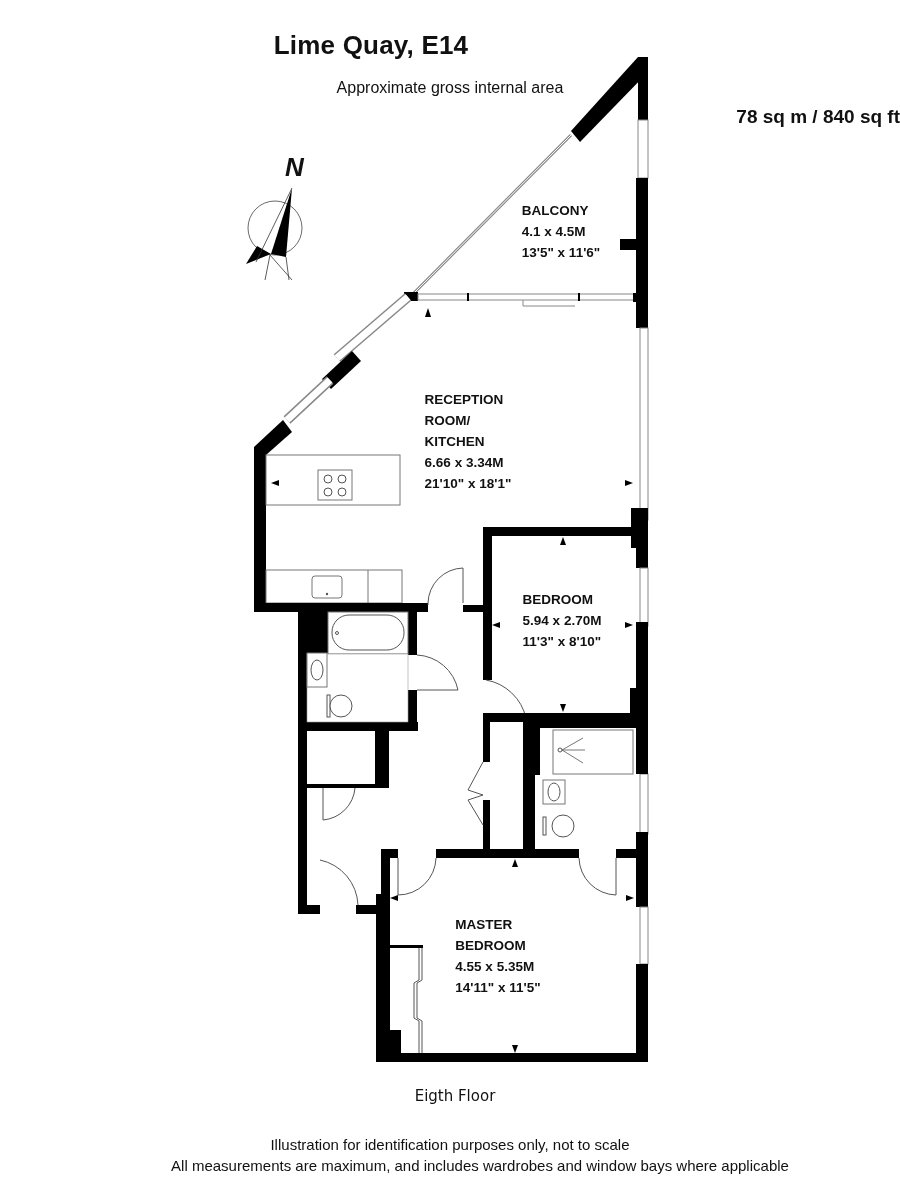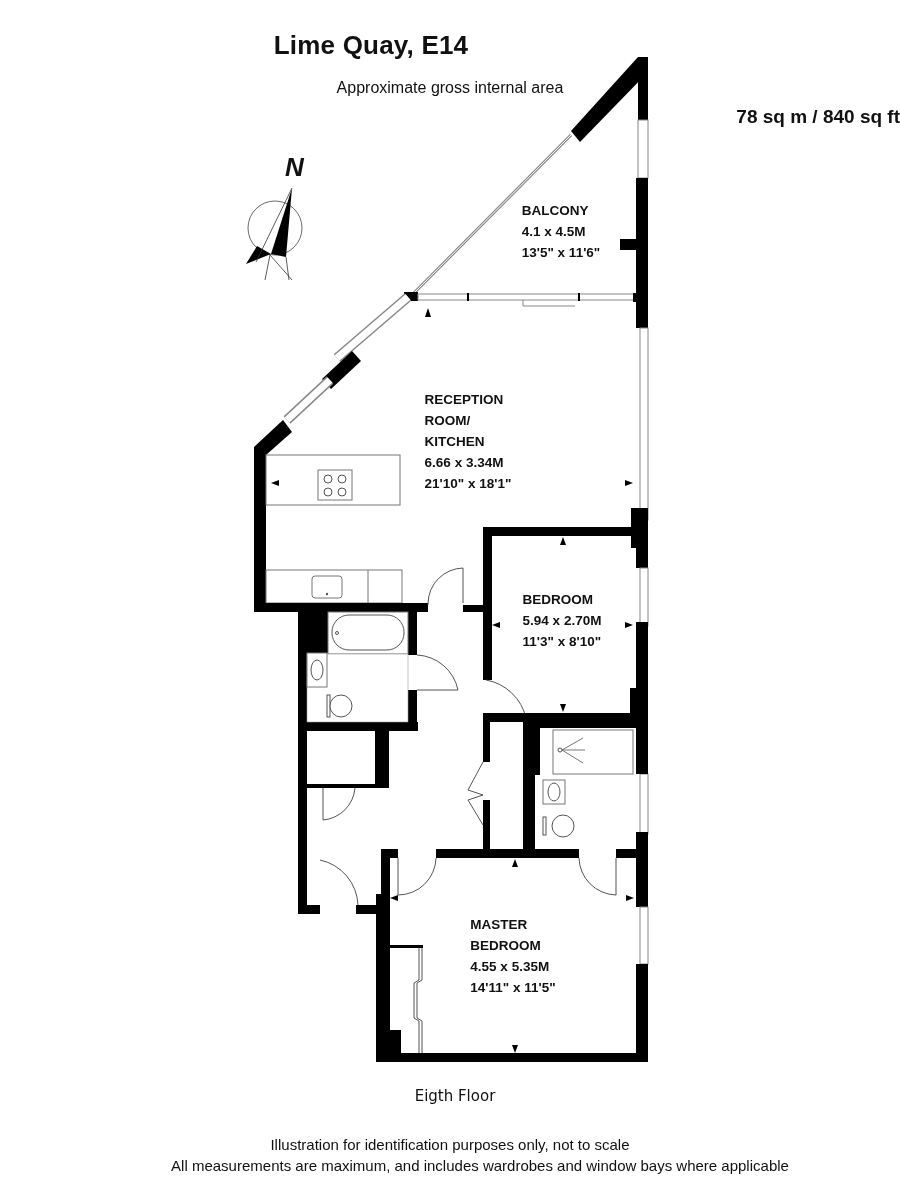--- a/index.html
+++ b/index.html
@@ -203,21 +203,21 @@
   <div>6.66 x 3.34M</div>
   <div>21'10" x 18'1"</div>
 </div>
 
 <div class="room-label" style="left:562px; top:589px;">
   <div>BEDROOM</div>
   <div>5.94 x 2.70M</div>
   <div>11'3" x 8'10"</div>
 </div>
 
-<div class="room-label" style="left:513px; top:914px;">
+<div class="room-label" style="left:498px; top:914px;">
   <div>MASTER</div>
   <div>BEDROOM</div>
   <div>4.55 x 5.35M</div>
   <div>14'11" x 11'5"</div>
 </div>
 
 <div class="floor-label">Eigth Floor</div>
 <div class="disclaimer d1">Illustration for identification purposes only, not to scale</div>
 <div class="disclaimer d2">All measurements are maximum, and includes wardrobes and window bays where applicable</div>
 

